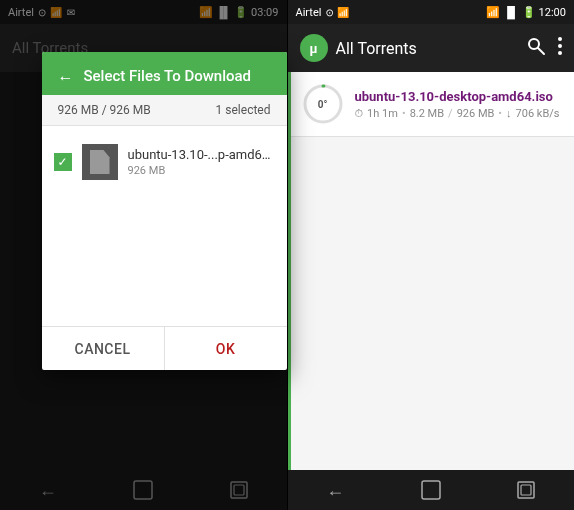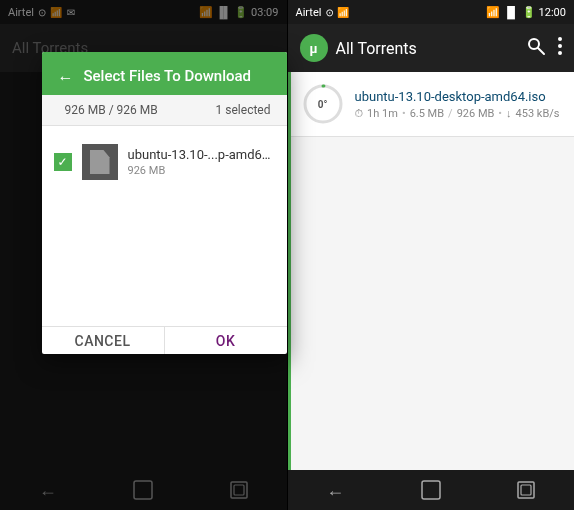--- a/index.html
+++ b/index.html
@@ -89,21 +89,20 @@
       padding: 8px 16px;
       display: flex;
       justify-content: space-between;
       align-items: center;
       border-bottom: 1px solid #e0e0e0;
     }
 
     .dialog-info .size-text {
       color: #555;
       font-size: 12px;
-      margin-left: 7px;
     }
 
     .dialog-info .selected-text {
       color: #555;
       font-size: 12px;
     }
 
     .dialog-content {
       background: #fff;
       min-height: 200px;
@@ -172,31 +171,31 @@
 
     .file-size {
       font-size: 11px;
       color: #888;
       margin-top: 2px;
     }
 
     .dialog-actions {
       display: flex;
       border-top: 1px solid #e0e0e0;
-      height: 28px;
+      height: 44px;
     }
 
     .dialog-btn {
       flex: 1;
       display: flex;
       align-items: center;
       justify-content: center;
       font-size: 14px;
       font-weight: 500;
-      color: #701a75;
+      color: #b91c1c;
       cursor: pointer;
       text-transform: uppercase;
       letter-spacing: 0.5px;
     }
 
     .dialog-btn.cancel {
       border-right: 1px solid #e0e0e0;
       color: #555;
     }
 
@@ -324,22 +323,22 @@
       font-weight: bold;
     }
 
     .torrent-info {
       flex: 1;
       min-width: 0;
     }
 
     .torrent-name {
       font-size: 13px;
-      color: #0c4a6e;
-      font-weight: 400;
+      color: #701a75;
+      font-weight: 700;
       white-space: nowrap;
       overflow: hidden;
       text-overflow: ellipsis;
     }
 
     .torrent-meta {
       font-size: 11px;
       color: #888;
       margin-top: 3px;
       display: flex;
@@ -496,26 +495,26 @@
           </svg>
           <div class="progress-label">0°</div>
         </div>
 
         <div class="torrent-info">
           <div class="torrent-name">ubuntu-13.10-desktop-amd64.iso</div>
           <div class="torrent-meta">
             <span>⏱</span>
             <span>1h 1m</span>
             <span class="dot">•</span>
-            <span>6.5 MB</span>
+            <span>8.2 MB</span>
             <span class="dot">/</span>
             <span>926 MB</span>
             <span class="dot">•</span>
             <span>↓</span>
-            <span>453 kB/s</span>
+            <span>706 kB/s</span>
           </div>
         </div>
 
       </div>
     </div>
   </div>
 
   <div class="right-nav-bar">
     <div class="nav-icon">
       <span>←</span>

